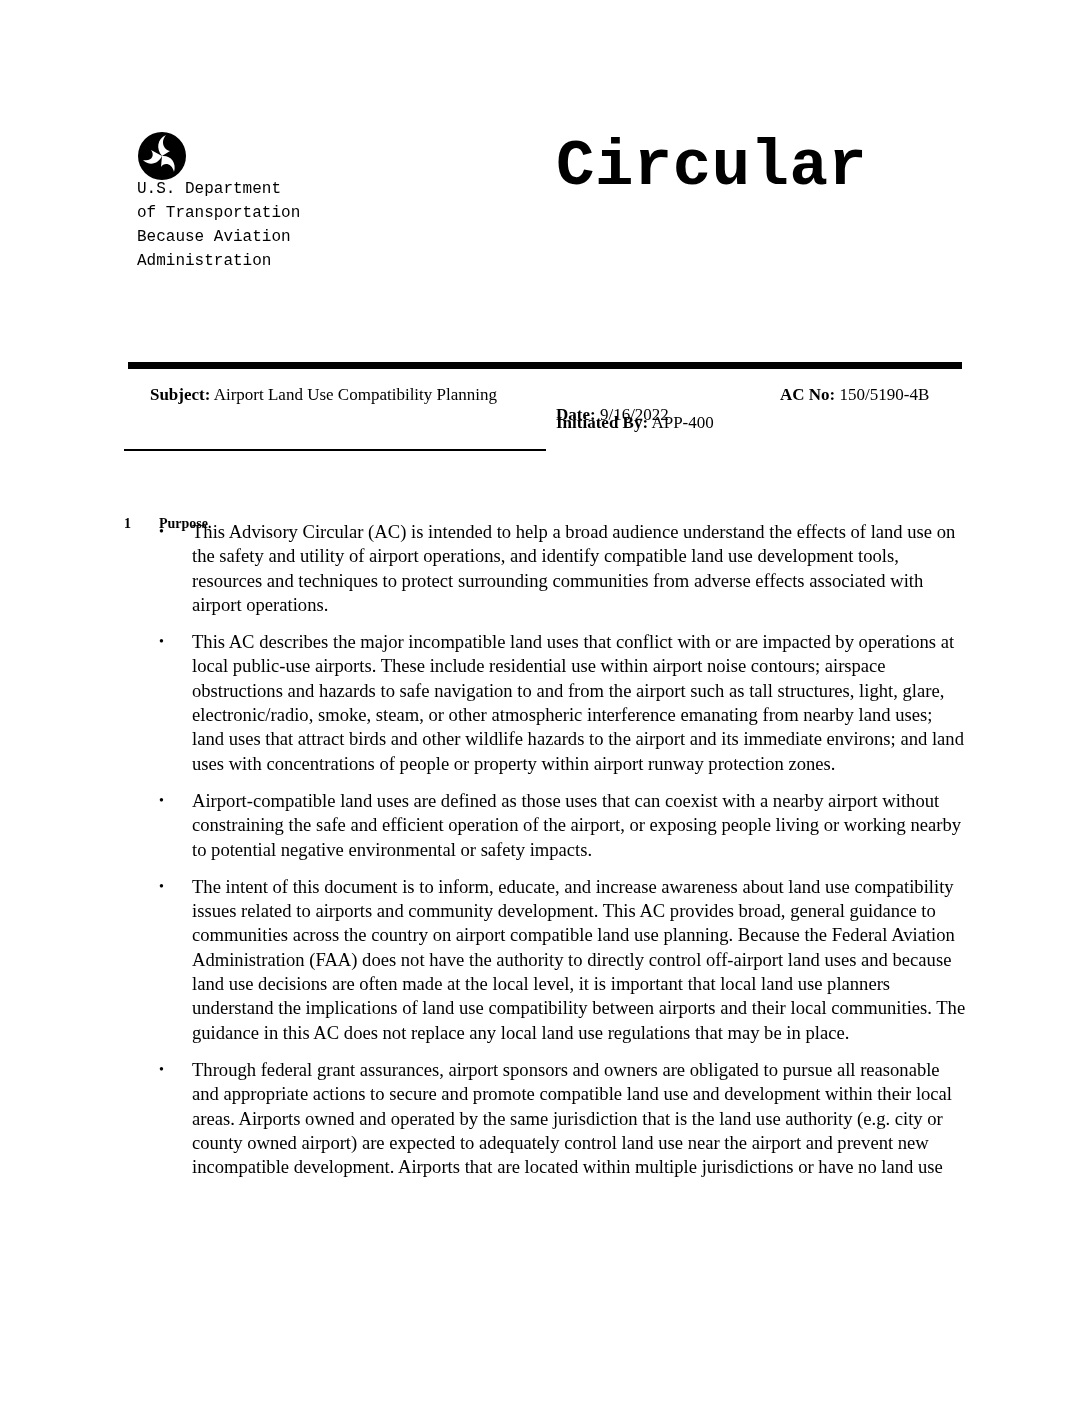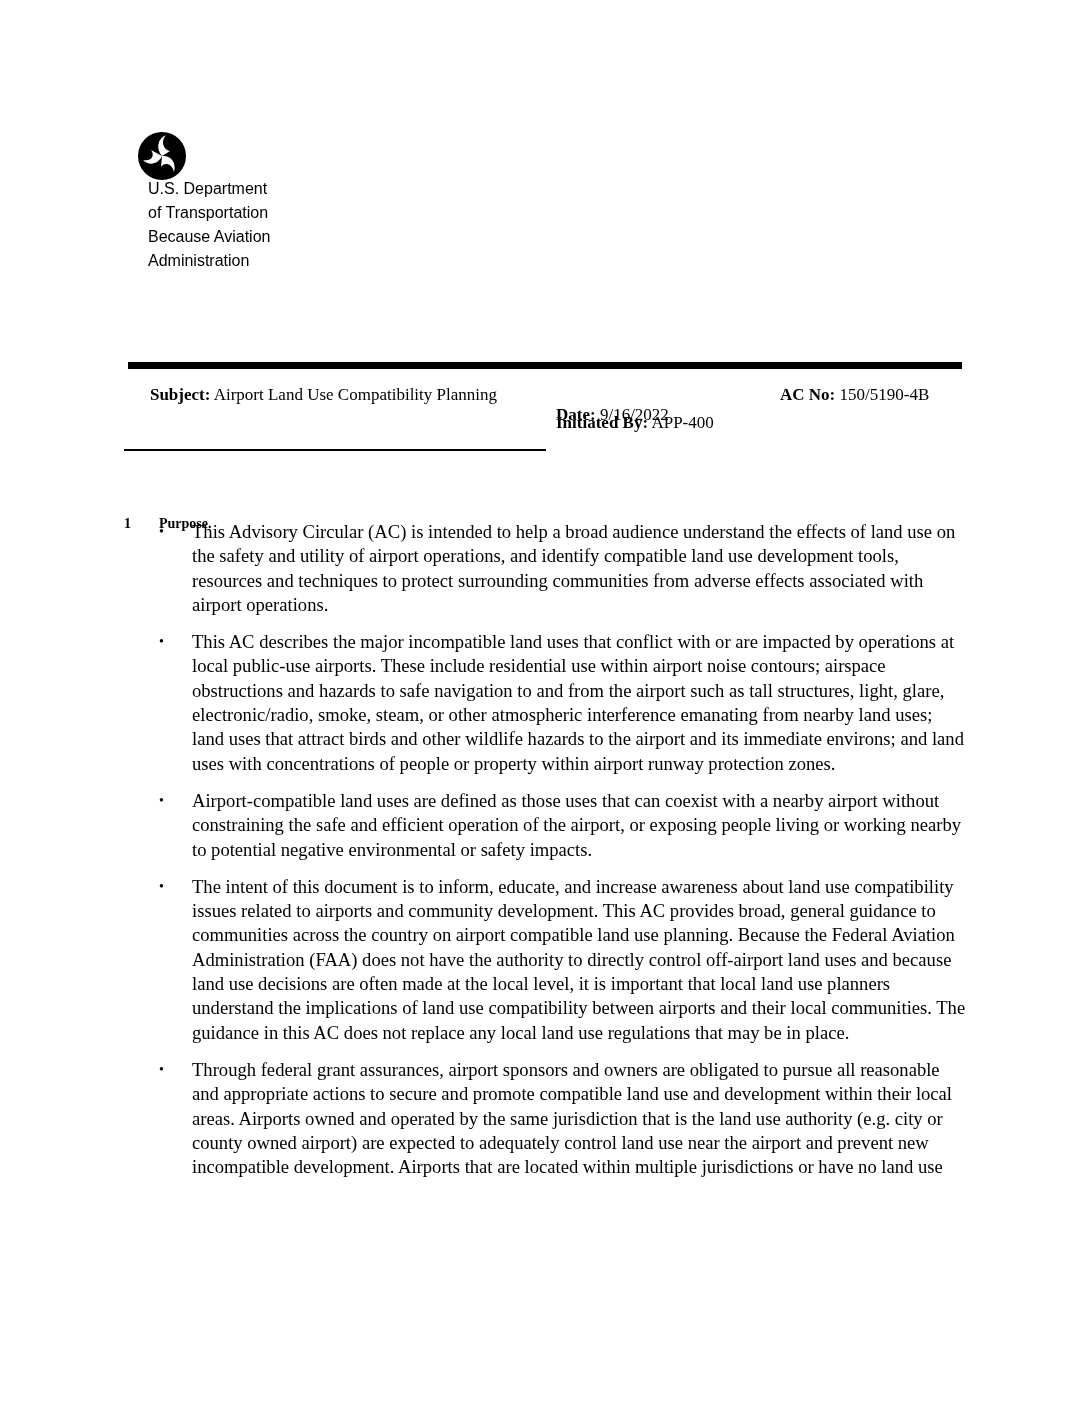--- a/index.html
+++ b/index.html
@@ -1,17 +1,17 @@
 <!DOCTYPE html>
 <html><head>
 <meta charset="utf-8">
 <style>
   html, body { margin: 0; padding: 0; background: #ffffff; }
   body { width: 1088px; height: 1408px; position: relative; overflow: hidden; color: #000; }
-  .sans { font-family: Liberation Sans, sans-serif; margin-left: 11px; }
+  .sans { font-family: Liberation Mono, monospace; }
   .serif { font-family: "Liberation Serif", serif; }
 
   #logo { position: absolute; left: 137px; top: 131px; width: 50px; height: 50px; }
   #agency { position: absolute; left: 137px; top: 177px; font-size: 16px; line-height: 24px; }
   #agency div { white-space: nowrap; }
 
   #title { position: absolute; left: 556px; top: 136px; font-size: 64px; font-weight: bold; line-height: 62px; letter-spacing: 0.5px; }
   #title div { white-space: nowrap; }
 
   #rule-thick { position: absolute; left: 128px; top: 362px; width: 834px; height: 7px; background: #000; }
@@ -42,20 +42,21 @@
 </svg>
 
 <div id="agency" class="sans">
   <div>U.S. Department</div>
   <div>of Transportation</div>
   <div>Because Aviation</div>
   <div>Administration</div>
 </div>
 
 <div id="title" class="sans">
+  <div>Circular</div>
 </div>
 
 <div id="rule-thick"></div>
 
 <div id="subject" class="meta serif">
   <b>Subject:</b>
   <span>Airport Land Use Compatibility Planning</span>
 </div>
 <div id="date" class="meta serif">
   <b>Date:</b>

